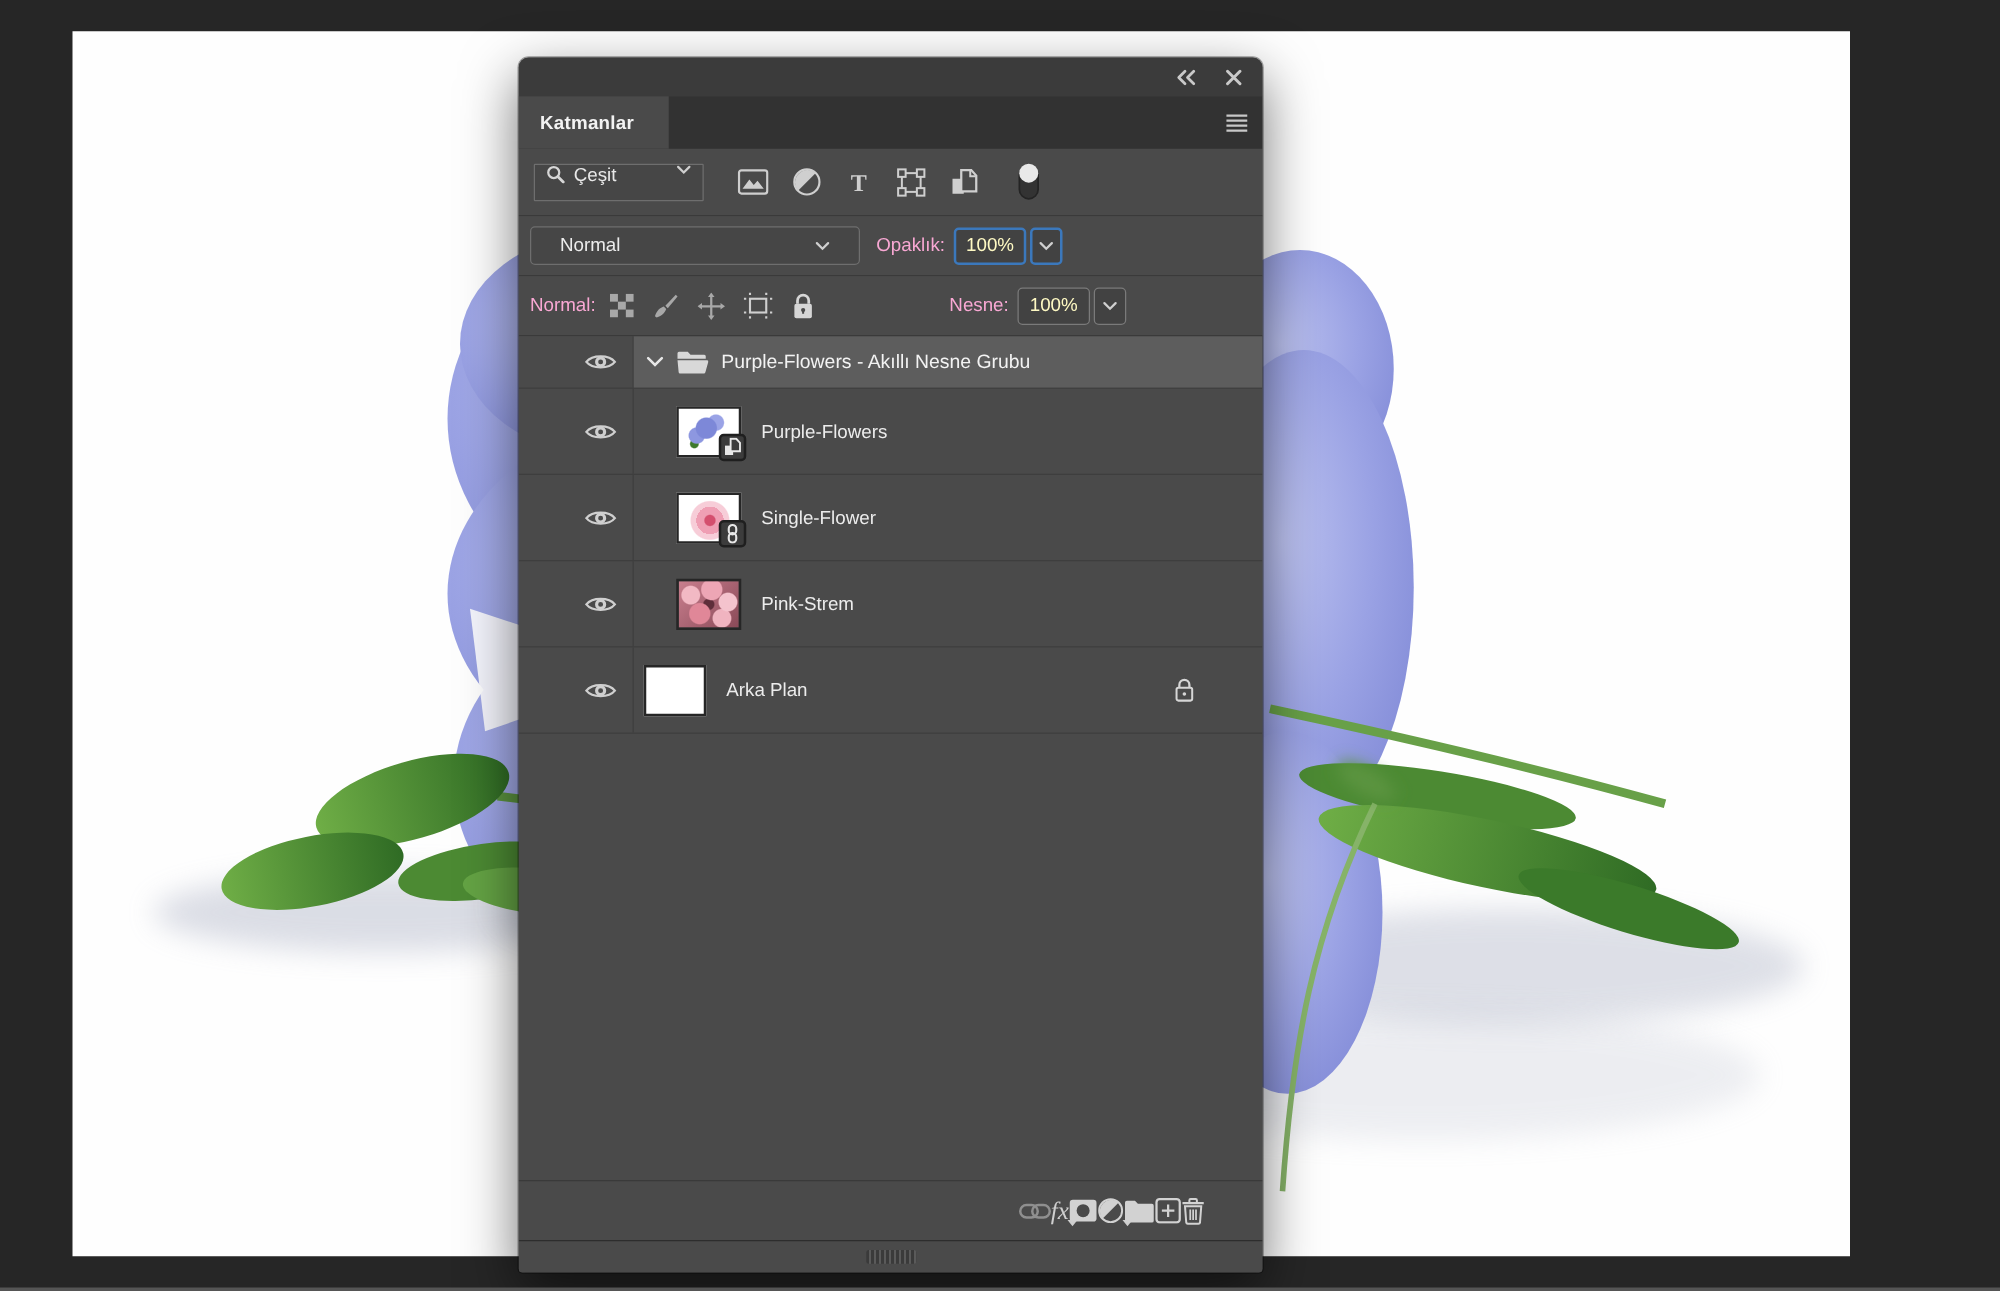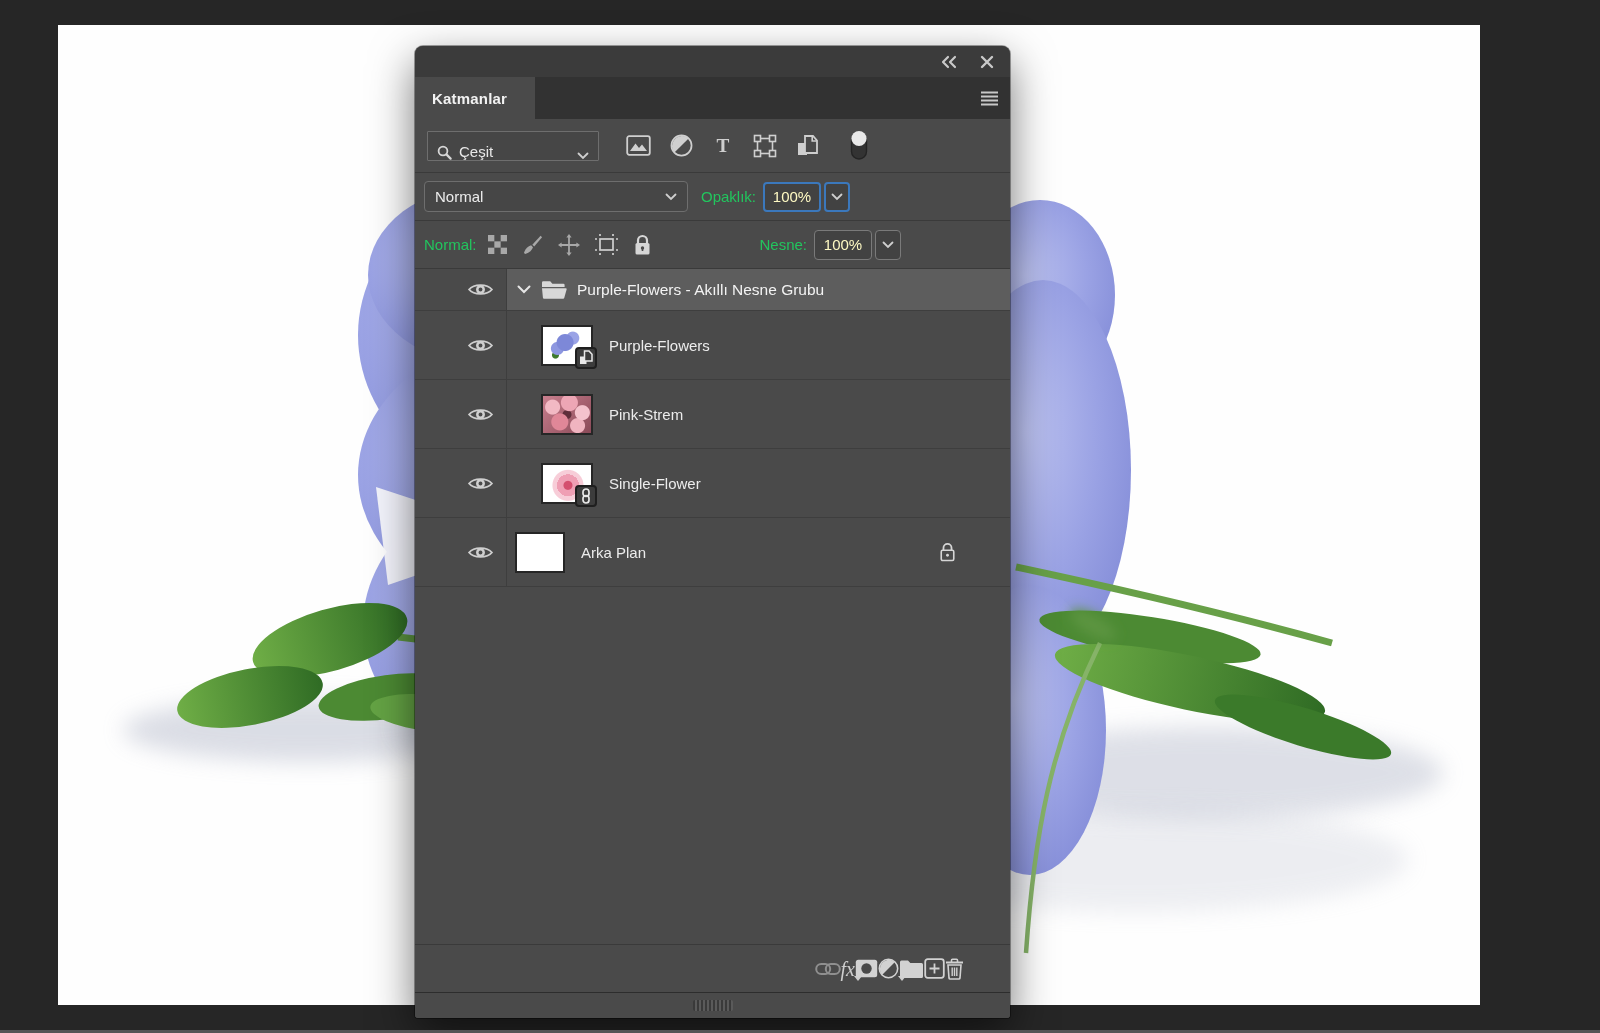--- a/index.html
+++ b/index.html
@@ -17,27 +17,27 @@
             gap:22px;padding-right:16px;flex:0 0 auto;}
   .p-tabbar{height:42px;background:#323232;display:flex;align-items:stretch;position:relative;flex:0 0 auto;}
   .p-tab{width:120px;background:#4a4a4a;display:flex;align-items:center;padding-left:17px;
          font-size:15px;font-weight:bold;color:#f2f2f2;letter-spacing:.2px;}
   .p-menu{position:absolute;right:12px;top:0;height:100%;display:flex;align-items:center;}
   .row{display:flex;align-items:center;flex:0 0 auto;border-bottom:1px solid #3a3a3a;background:#4a4a4a;}
   .filter-row{height:54px;padding:0 12px;}
   .blend-row{height:48px;padding:0 9px;}
   .lock-row{height:48px;padding:0 9px;}
   
-  .search-box{width:172px;height:30px;border:1px solid #6e6e6e;border-radius:1px;background:#464646;
-              display:flex;align-items:flex-end;padding:0 9px;gap:7px;}
+  .search-box{width:136px;height:30px;border:1px solid #6e6e6e;border-radius:1px;background:#464646;
+              display:flex;align-items:flex-start;padding:0 9px;gap:7px;}
   .search-box .lbl{flex:1;font-size:15px;color:#e8e8e8;}
   .select-box{width:264px;height:31px;border:1px solid #6e6e6e;border-radius:4px;background:#464646;
-              display:flex;align-items:center;padding:0 10px;font-size:15px;color:#ececec;gap:35px;}
+              display:flex;align-items:center;padding:0 23px;font-size:15px;color:#ececec;gap:35px;}
   .select-box .lbl{flex:1;}
-  .field-label{font-size:15px;color:#22c55e;}
+  .field-label{font-size:15px;color:#f9a8d4;}
   .num-group{display:flex;align-items:center;gap:3px;}
   .num-field{width:58px;height:30px;border-radius:4px;display:flex;align-items:center;justify-content:center;
              font-size:15px;color:#fef9c3;background:#424242;}
   .num-caret{width:26px;height:30px;border-radius:4px;display:flex;align-items:center;justify-content:center;background:#424242;}
   .b-blue{border:2px solid #3b78bc;}
   .b-gray{border:1px solid #7a7a7a;}
   .filter-icons{display:flex;align-items:center;gap:19px;margin-left:27px;}
   .lock-icons{display:flex;align-items:center;gap:15px;margin-left:11px;}
   .spacer{flex:1;}
   
@@ -349,42 +349,42 @@
       </div>
 
       <div class="lrow child">
         <div class="eye-cell">
           <svg width="27" height="17" viewBox="0 0 26 16">
               <path d="M2 8 C6.5 2.3 19.5 2.3 24 8 C19.5 13.7 6.5 13.7 2 8 Z" stroke="#cfcfcf" stroke-width="1.7" fill="none"></path>
               <circle cx="13" cy="8" r="3.1" stroke="#cfcfcf" stroke-width="2.4" fill="none"></circle>
             </svg>
         </div>
         <div class="lcontent">
-          <span class="thumb thumb-pinkstrem"></span>
-          <span class="lname">Pink-Strem</span>
-        </div>
-      </div>
-
-      <div class="lrow child">
-        <div class="eye-cell">
-          <svg width="27" height="17" viewBox="0 0 26 16">
-              <path d="M2 8 C6.5 2.3 19.5 2.3 24 8 C19.5 13.7 6.5 13.7 2 8 Z" stroke="#cfcfcf" stroke-width="1.7" fill="none"></path>
-              <circle cx="13" cy="8" r="3.1" stroke="#cfcfcf" stroke-width="2.4" fill="none"></circle>
-            </svg>
-        </div>
-        <div class="lcontent">
           <span class="thumb thumb-single">
             <span class="badge">
               <svg width="12" height="16" viewBox="0 0 12 16">
                   <rect x="3" y="1" width="6" height="7.5" rx="3" stroke="#e8e8e8" stroke-width="1.7" fill="none"></rect>
                   <rect x="3" y="7.5" width="6" height="7.5" rx="3" stroke="#e8e8e8" stroke-width="1.7" fill="none"></rect>
                 </svg>
             </span>
           </span>
           <span class="lname">Single-Flower</span>
+        </div>
+      </div>
+
+      <div class="lrow child">
+        <div class="eye-cell">
+          <svg width="27" height="17" viewBox="0 0 26 16">
+              <path d="M2 8 C6.5 2.3 19.5 2.3 24 8 C19.5 13.7 6.5 13.7 2 8 Z" stroke="#cfcfcf" stroke-width="1.7" fill="none"></path>
+              <circle cx="13" cy="8" r="3.1" stroke="#cfcfcf" stroke-width="2.4" fill="none"></circle>
+            </svg>
+        </div>
+        <div class="lcontent">
+          <span class="thumb thumb-pinkstrem"></span>
+          <span class="lname">Pink-Strem</span>
         </div>
       </div>
 
 
       <div class="lrow bg">
         <div class="eye-cell">
           <svg width="27" height="17" viewBox="0 0 26 16">
               <path d="M2 8 C6.5 2.3 19.5 2.3 24 8 C19.5 13.7 6.5 13.7 2 8 Z" stroke="#cfcfcf" stroke-width="1.7" fill="none"></path>
               <circle cx="13" cy="8" r="3.1" stroke="#cfcfcf" stroke-width="2.4" fill="none"></circle>
             </svg>

